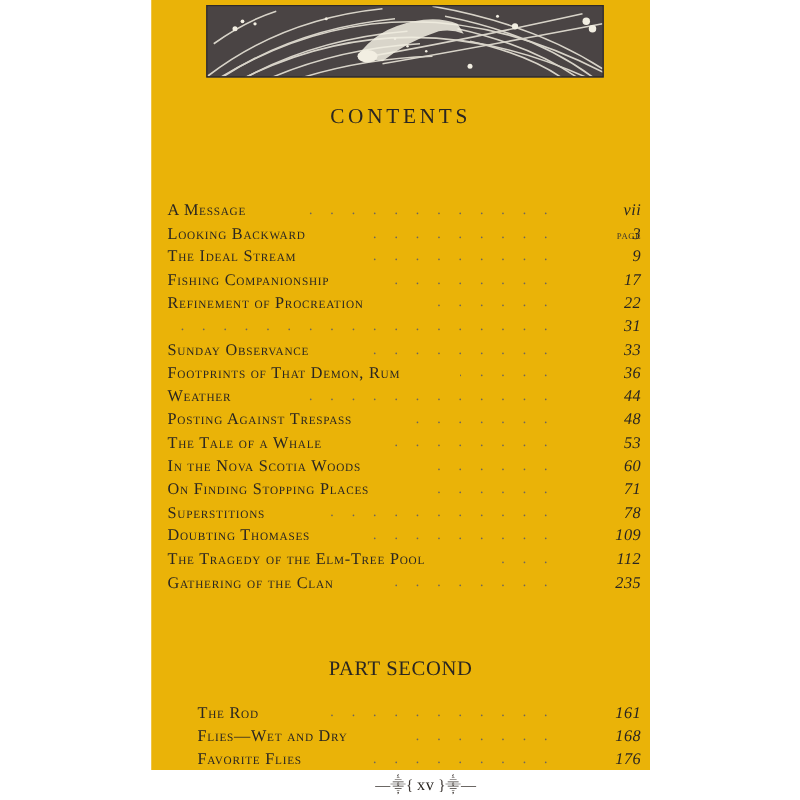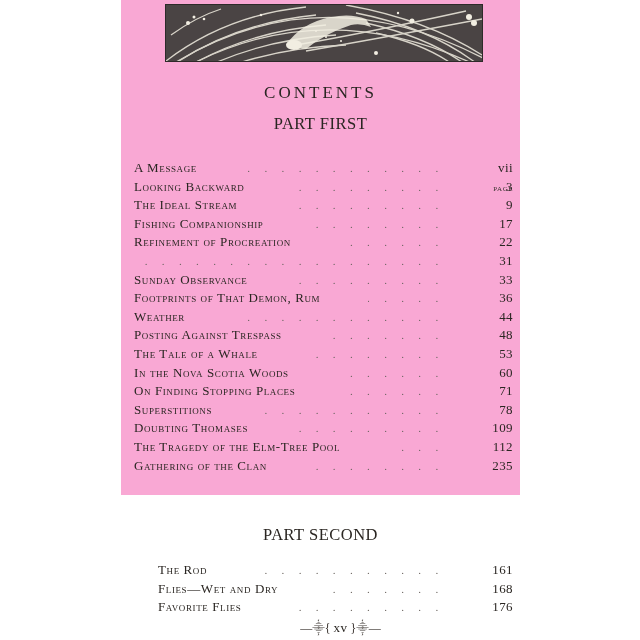--- a/index.html
+++ b/index.html
@@ -8,22 +8,22 @@
       width: 640px;
       height: 640px;
       background: #ffffff;
       overflow: hidden;
     }
     .page {
       position: absolute;
       left: 121px;
       top: 0;
       width: 399px;
-      height: 495px;
-      background: #f9a8d4;
+      height: 616px;
+      background: #eab308;
       font-family: "Liberation Serif", "DejaVu Serif", serif;
       color: #2a2622;
     }
     .banner {
       position: absolute;
       left: 44px;
       top: 4px;
       width: 316px;
       height: 56px;
       background: #4a4444;
@@ -97,20 +97,21 @@
     .toc-leader::before {
       content: ". . . . . . . . . . . . . . . . . . . . . . . . . . . . . . . . . . . . . . . .";
       letter-spacing: 5.8px;
     }
     .toc-page {
       flex: 0 0 auto;
       min-width: 22px;
       text-align: right;
       padding-left: 3px;
       letter-spacing: 0.4px;
+      font-style: italic;
     }
     .folio {
       position: absolute;
       left: 0; right: 0;
       top: 619px;
       text-align: center;
       font-size: 13px;
       color: #2a2622;
       padding-left: 40px;
     }
@@ -161,21 +162,20 @@
         <circle cx="232" cy="8" r="1.2"></circle>
         <circle cx="160" cy="32" r="1"></circle>
         <circle cx="175" cy="36" r="1"></circle>
         <circle cx="150" cy="26" r="1"></circle>
       </g>
     </svg>
   </div>
 
   <div class="title">CONTENTS</div>
 
-  <div class="part-heading part-first">PART FIRST</div>
 
   <div class="page-label">PAGE</div>
 
   <ul class="toc-list toc-first">
     <li class="toc-row">
         <span class="toc-title">A Message</span>
         <span class="toc-leader"></span>
         <span class="toc-page">vii</span>
       </li>
     <li class="toc-row">

